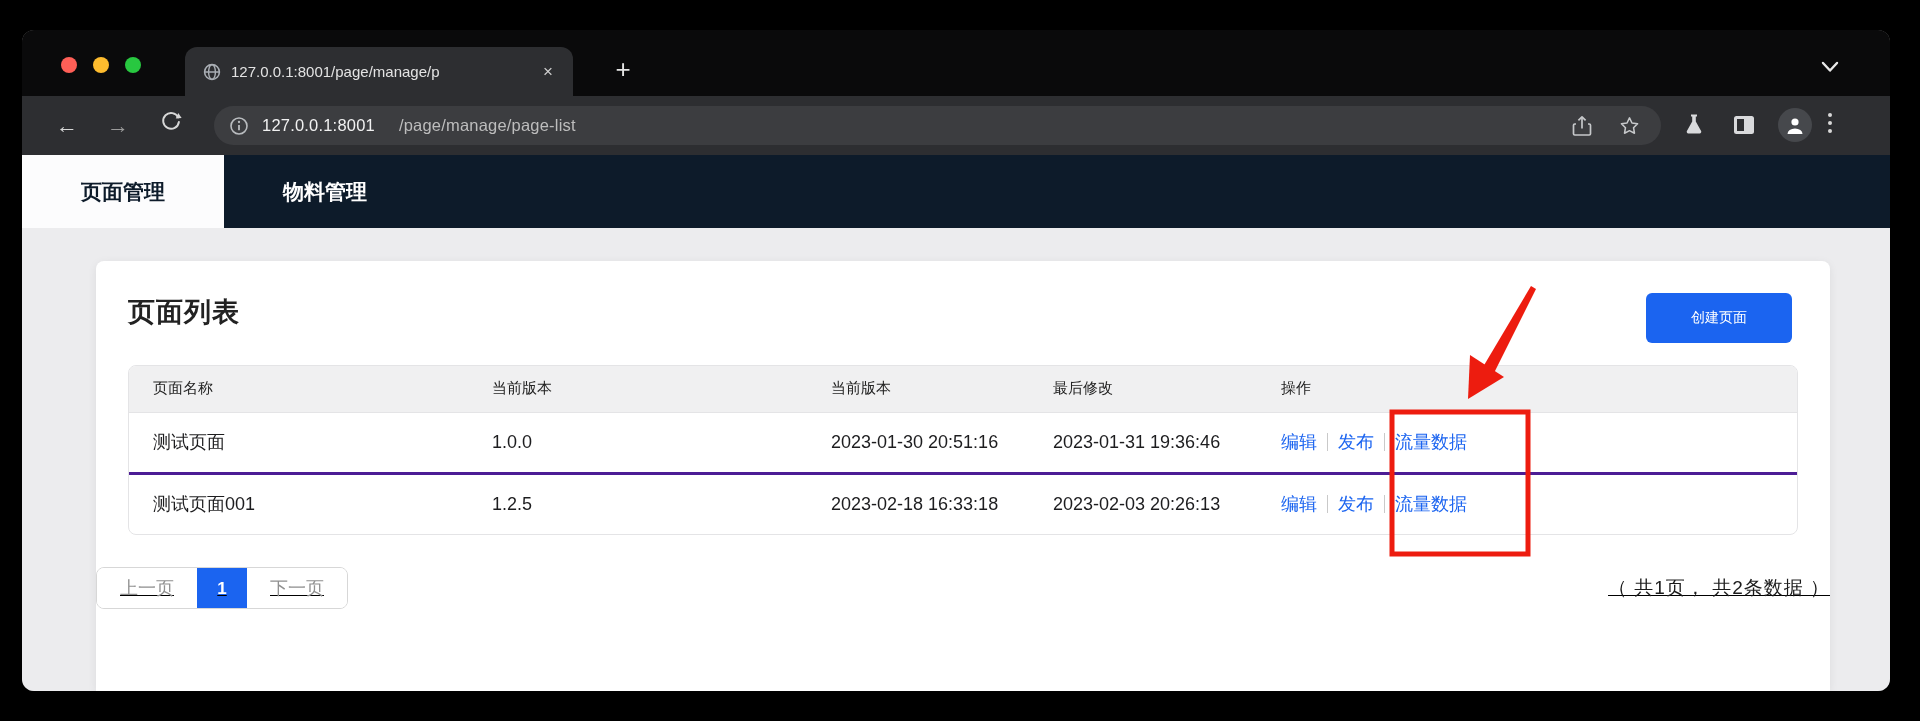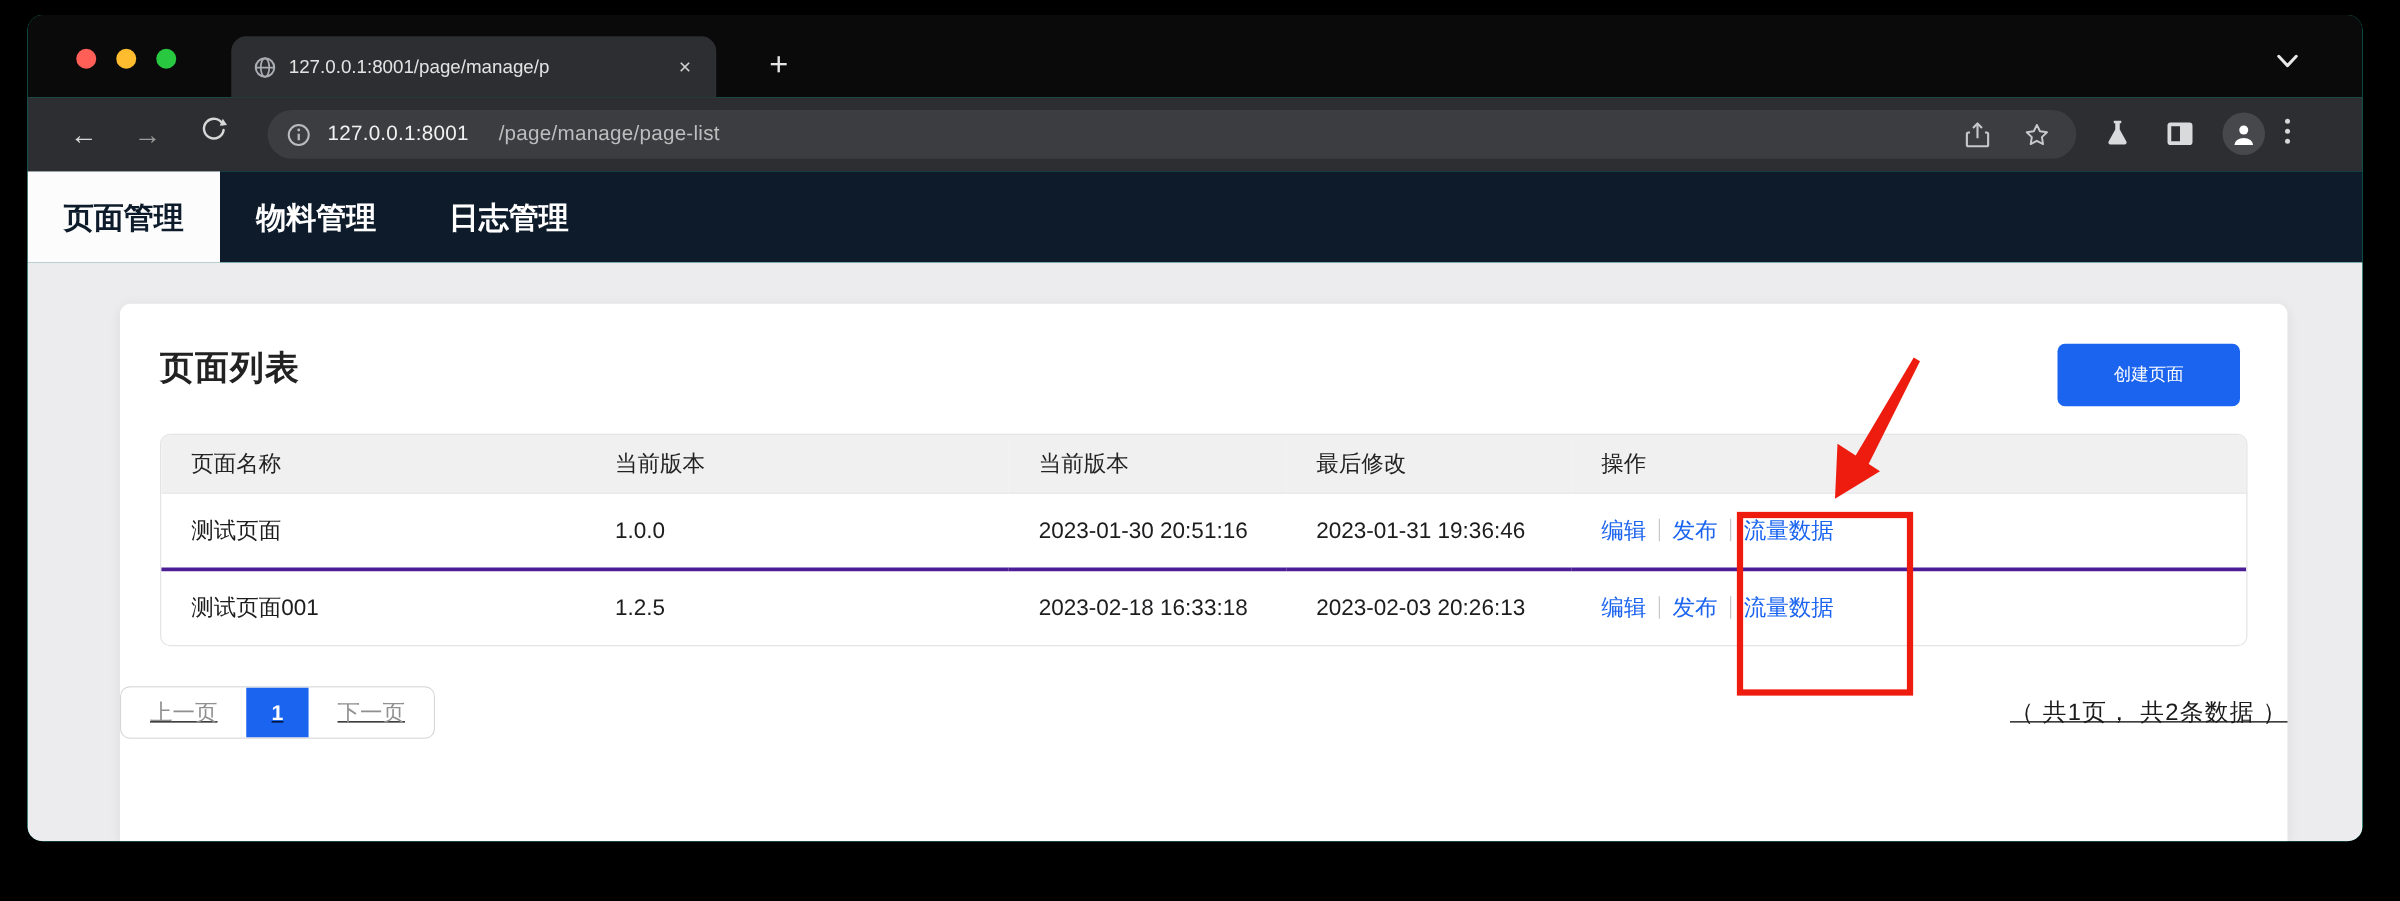--- a/index.html
+++ b/index.html
@@ -6,21 +6,21 @@
     --accent:#1b64f0;
     --navbar-bg:#0d1b2a;
     --annotation-red:#ed1c0f;
   }
   *{box-sizing:border-box;margin:0;padding:0;}
   html,body{background:#000;}
   body{font-family:"Liberation Sans","DejaVu Sans",sans-serif;}
   .stage{position:relative;width:1920px;height:721px;background:#000;overflow:hidden;}
 
   
-  .window{position:absolute;left:22px;top:12px;width:1868px;height:661px;border-radius:12px;overflow:hidden;display:flex;flex-direction:column;background:#14b8a6;}
+  .window{position:absolute;left:22px;top:30px;width:1868px;height:661px;border-radius:12px;overflow:hidden;display:flex;flex-direction:column;background:#737373;}
 
   
   .tabstrip{position:relative;height:66px;background:#0a0a0b;flex:0 0 auto;}
   .traffic{position:absolute;left:39px;top:27px;display:flex;gap:16px;}
   .light{width:16px;height:16px;border-radius:50%;display:block;}
   .light.red{background:#ff5f57;}
   .light.yellow{background:#febc2e;}
   .light.green{background:#28c840;}
   .tab{position:absolute;left:163px;bottom:0;width:388px;height:49px;background:#2d2e31;border-radius:12px 12px 0 0;display:flex;align-items:center;padding:0 14px 0 18px;}
   .tab-title{flex:1;margin-left:10px;font-size:15px;color:#e3e3e3;white-space:nowrap;overflow:hidden;-webkit-mask-image:linear-gradient(90deg,#000 82%,transparent 97%);mask-image:linear-gradient(90deg,#000 82%,transparent 97%);}
@@ -40,33 +40,33 @@
   .url-path{color:#bdbdbd;margin-left:24px;}
   .urlbar .spacer{flex:1;}
   .pill-icon{margin-left:26px;cursor:pointer;display:block;}
   .tool-icon{position:absolute;top:16px;cursor:pointer;}
   .avatar{position:absolute;left:1756px;top:12px;width:34px;height:34px;border-radius:50%;background:#46484c;display:flex;align-items:center;justify-content:center;cursor:pointer;}
   .dots{position:absolute;left:1806px;top:17px;display:flex;flex-direction:column;gap:4px;cursor:pointer;}
   .dots i{width:4px;height:4px;border-radius:50%;background:#d8d8d8;}
 
   
   .navbar{height:73px;background:var(--navbar-bg);display:flex;flex:0 0 auto;}
-  .nav-tab{width:154px;display:flex;align-items:center;justify-content:center;font-size:24px;font-weight:600;color:#ffffff;cursor:pointer;font-family:Liberation Serif, serif;}
+  .nav-tab{width:202px;display:flex;align-items:center;justify-content:center;font-size:21px;font-weight:600;color:#ffffff;cursor:pointer;font-family:Liberation Serif, serif;}
   .nav-tab.active{background:#fcfcfd;color:var(--navbar-bg);font-weight:700;}
 
   
   .pagebg{position:relative;flex:1;background:#ececee;}
   .card{position:absolute;left:74px;top:33px;width:1734px;bottom:0;background:#fff;border-radius:8px 8px 0 0;box-shadow:0 2px 10px rgba(0,0,0,.07);}
   .card-head{display:flex;justify-content:space-between;align-items:flex-start;padding:32px 38px 0 32px;}
   .page-title{font-size:27px;font-weight:700;color:#222;letter-spacing:1px;line-height:38px;}
   .create-btn{width:146px;height:50px;background:var(--accent);color:#fff;font-size:14px;border:none;border-radius:6px;cursor:pointer;font-family:inherit;}
 
   .table-wrap{margin:22px 32px 0;border:1px solid #e4e4e6;border-radius:8px;overflow:hidden;}
   table{width:100%;border-collapse:collapse;table-layout:fixed;}
-  thead th{background:#f0f0f1;height:46px;text-align:left;padding-left:24px;font-size:18px;font-weight:500;color:#232323;border-bottom:1px solid #e4e4e6;}
+  thead th{background:#f0f0f1;height:46px;text-align:left;padding-left:24px;font-size:15px;font-weight:500;color:#232323;border-bottom:1px solid #e4e4e6;}
   tbody td{height:61px;padding-left:24px;font-size:18px;color:#1d1d1f;border-bottom:3px solid #4c1d95;white-space:nowrap;}
   tbody tr:last-child td{border-bottom:none;}
   .action-link{color:var(--accent);font-weight:400;text-decoration:none;cursor:pointer;}
   .act-sep{display:inline-block;width:1px;height:18px;background:#c9c9c9;margin:0 10px;vertical-align:-3px;}
 
   .pager{margin-top:32px;display:flex;justify-content:space-between;align-items:center;text-decoration:underline;}
   .pg-group{display:flex;border:1px solid #d7d7d7;border-radius:8px;overflow:hidden;height:42px;background:#fff;}
   .pg-btn{padding:0 23px;line-height:40px;font-size:18px;color:#909090;background:#fff;cursor:pointer;}
   .pg-current{width:50px;line-height:42px;text-align:center;background:var(--accent);color:#fff;font-size:17px;font-weight:600;cursor:pointer;}
   .pg-summary{margin-left:3px;font-size:19px;color:#1b1b1b;letter-spacing:1px;}
@@ -145,21 +145,20 @@
       <div class="dots">
           <i></i>
           <i></i>
           <i></i>
         </div>
     </div>
 
     <div class="navbar">
       <div class="nav-tab active">页面管理</div>
       <div class="nav-tab">物料管理</div>
-      <div class="nav-tab">日志管理</div>
     </div>
 
     <div class="pagebg">
       <div class="card">
         <div class="card-head">
           <h1 class="page-title">页面列表</h1>
           <button class="create-btn">创建页面</button>
         </div>
 
         <div class="table-wrap">

